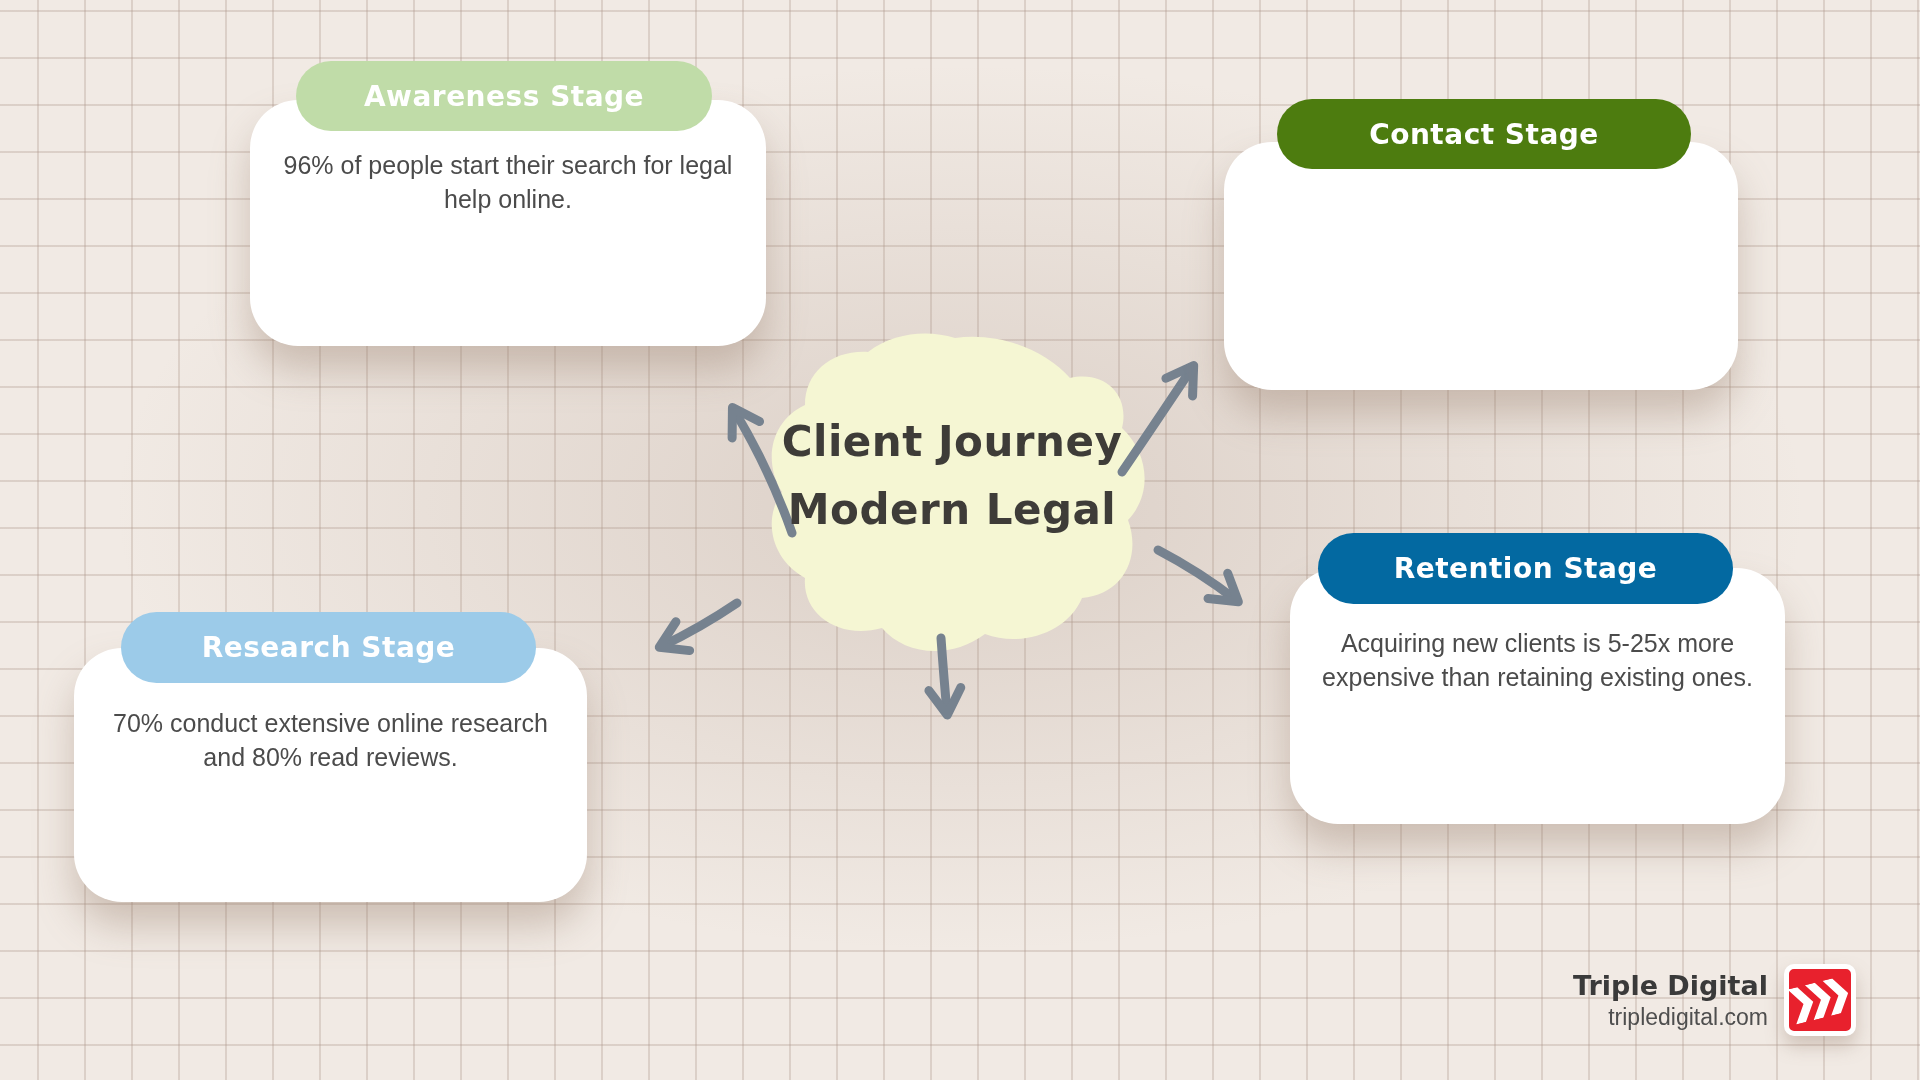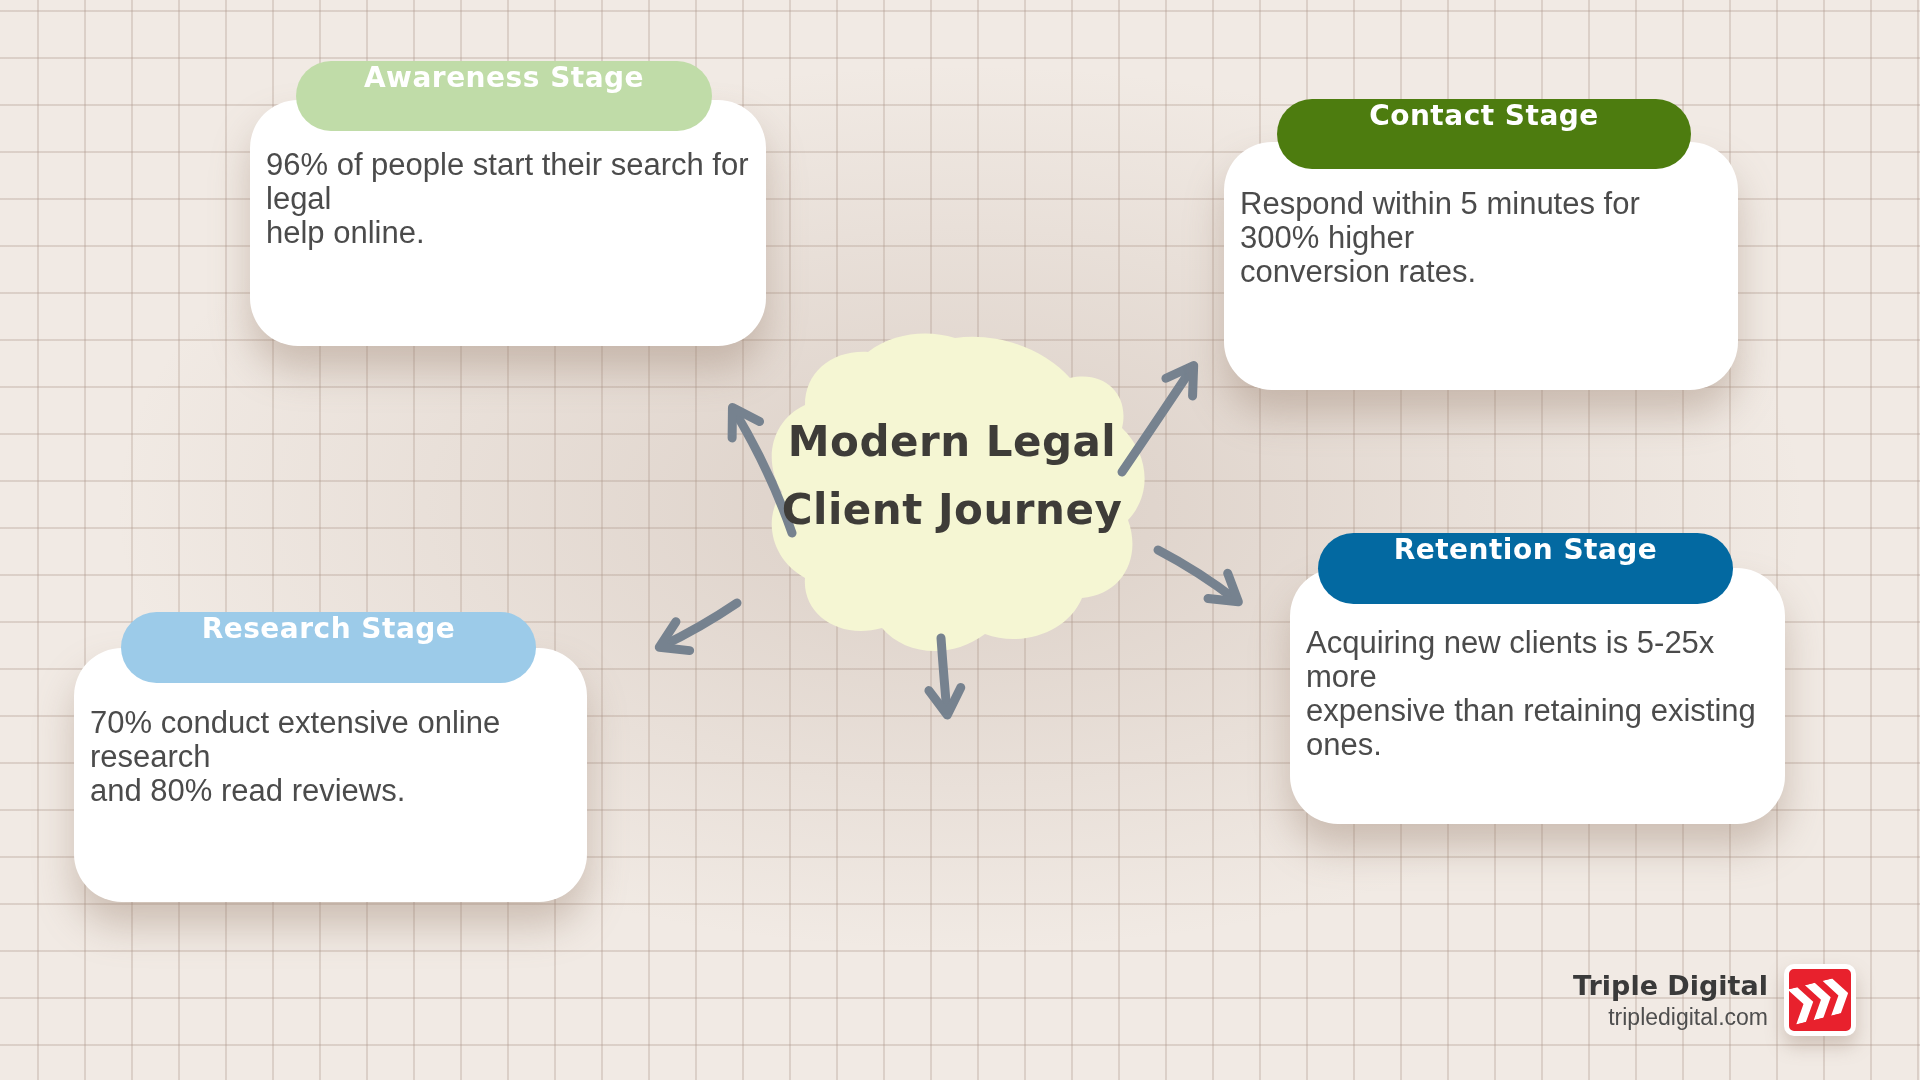--- a/index.html
+++ b/index.html
@@ -26,28 +26,28 @@
     font-weight:800;font-size:42px;line-height:68px;letter-spacing:.5px;
     color:var(--title-text,#3e3c38);
   }
 
   .card{
     position:absolute;background:#ffffff;border-radius:48px;z-index:2;
     box-shadow:0 24px 38px rgba(146,120,102,0.38);
   }
   .pill{
     position:absolute;border-radius:40px;z-index:3;
-    display:flex;align-items:flex-start;justify-content:center;
+    display:flex;align-items:center;justify-content:center;
     font-family:"DejaVu Sans", sans-serif;font-weight:800;
     font-size:28px;letter-spacing:.5px;color:#ffffff;
   }
   .body{
-    text-align:left;white-space:pre-line;
-    font-size:31px;line-height:34px;color:var(--body-text,#4b4b4b);
-    padding:0 16px;
+    text-align:center;white-space:pre-line;
+    font-size:25px;line-height:34px;color:var(--body-text,#4b4b4b);
+    padding:0 4px;
   }
 
   
   .pos-awareness{left:250px;top:100px;width:516px;height:246px;}
   .pos-awareness .pill{left:46px;top:-39px;width:416px;height:70px;}
   .pos-awareness .body{padding-top:48px;}
 
   .pos-contact{left:1224px;top:142px;width:514px;height:248px;}
   .pos-contact .pill{left:53px;top:-43px;width:414px;height:70px;}
   .pos-contact .body{padding-top:45px;}
@@ -107,38 +107,36 @@
       C 895 332, 928 330, 955 338 Z"></path>
 
     <path class="arrow-stroke" marker-end="url(#ah)" d="M 792 533 Q 770 470 734 410"></path>
     <path class="arrow-stroke" marker-end="url(#ah)" d="M 1122 472 Q 1152 428 1192 368"></path>
     <path class="arrow-stroke" marker-end="url(#ah)" d="M 737 603 Q 700 628 662 646"></path>
     <path class="arrow-stroke" marker-end="url(#ah)" d="M 941 638 Q 944 680 947 712"></path>
     <path class="arrow-stroke" marker-end="url(#ah)" d="M 1158 550 Q 1200 572 1236 600"></path>
   </svg>
 
   <div class="center-title">
+    <div>Client Journey</div>
     <div>Modern Legal</div>
-    <div>Client Journey</div>
   </div>
 
   <div class="card pos-awareness">
     <div class="pill" style="background: rgb(192, 220, 168);">
       <span>Awareness Stage</span>
     </div>
     <div class="body">96% of people start their search for legal
 help online.</div>
   </div>
 
   <div class="card pos-contact">
     <div class="pill" style="background: #4d7c0f;">
       <span>Contact Stage</span>
     </div>
-    <div class="body">Respond within 5 minutes for 300% higher
-conversion rates.</div>
   </div>
 
   <div class="card pos-research">
     <div class="pill" style="background: rgb(156, 203, 233);">
       <span>Research Stage</span>
     </div>
     <div class="body">70% conduct extensive online research
 and 80% read reviews.</div>
   </div>
 

